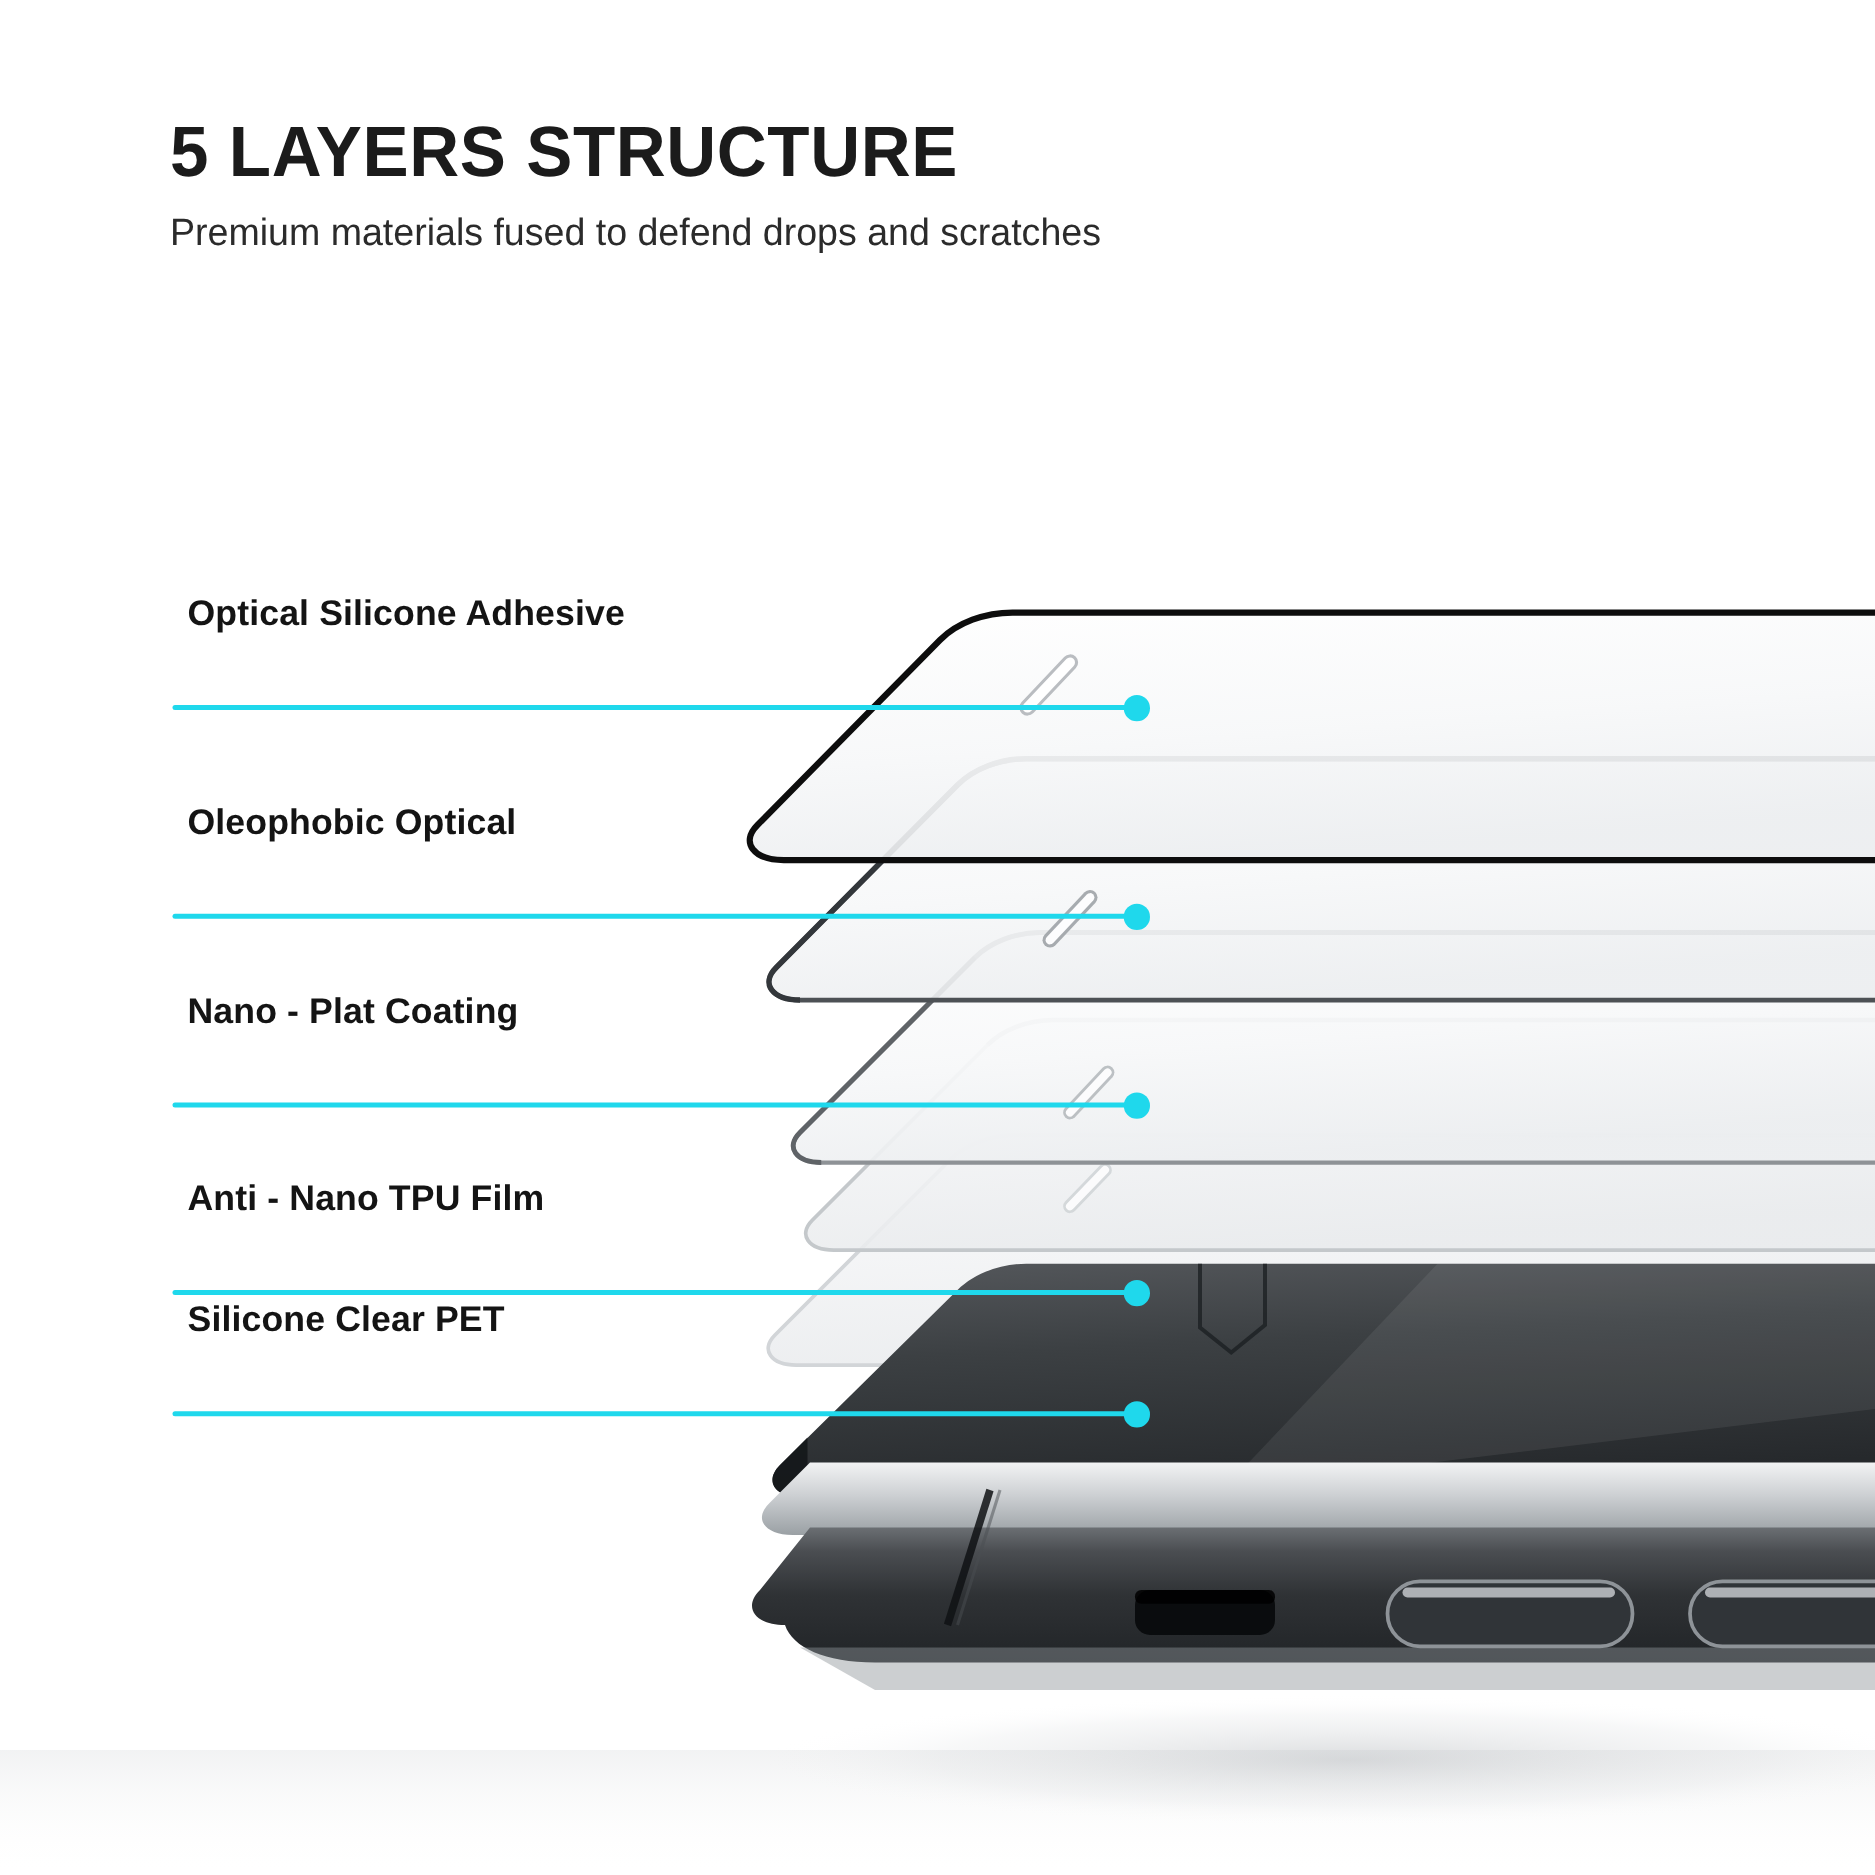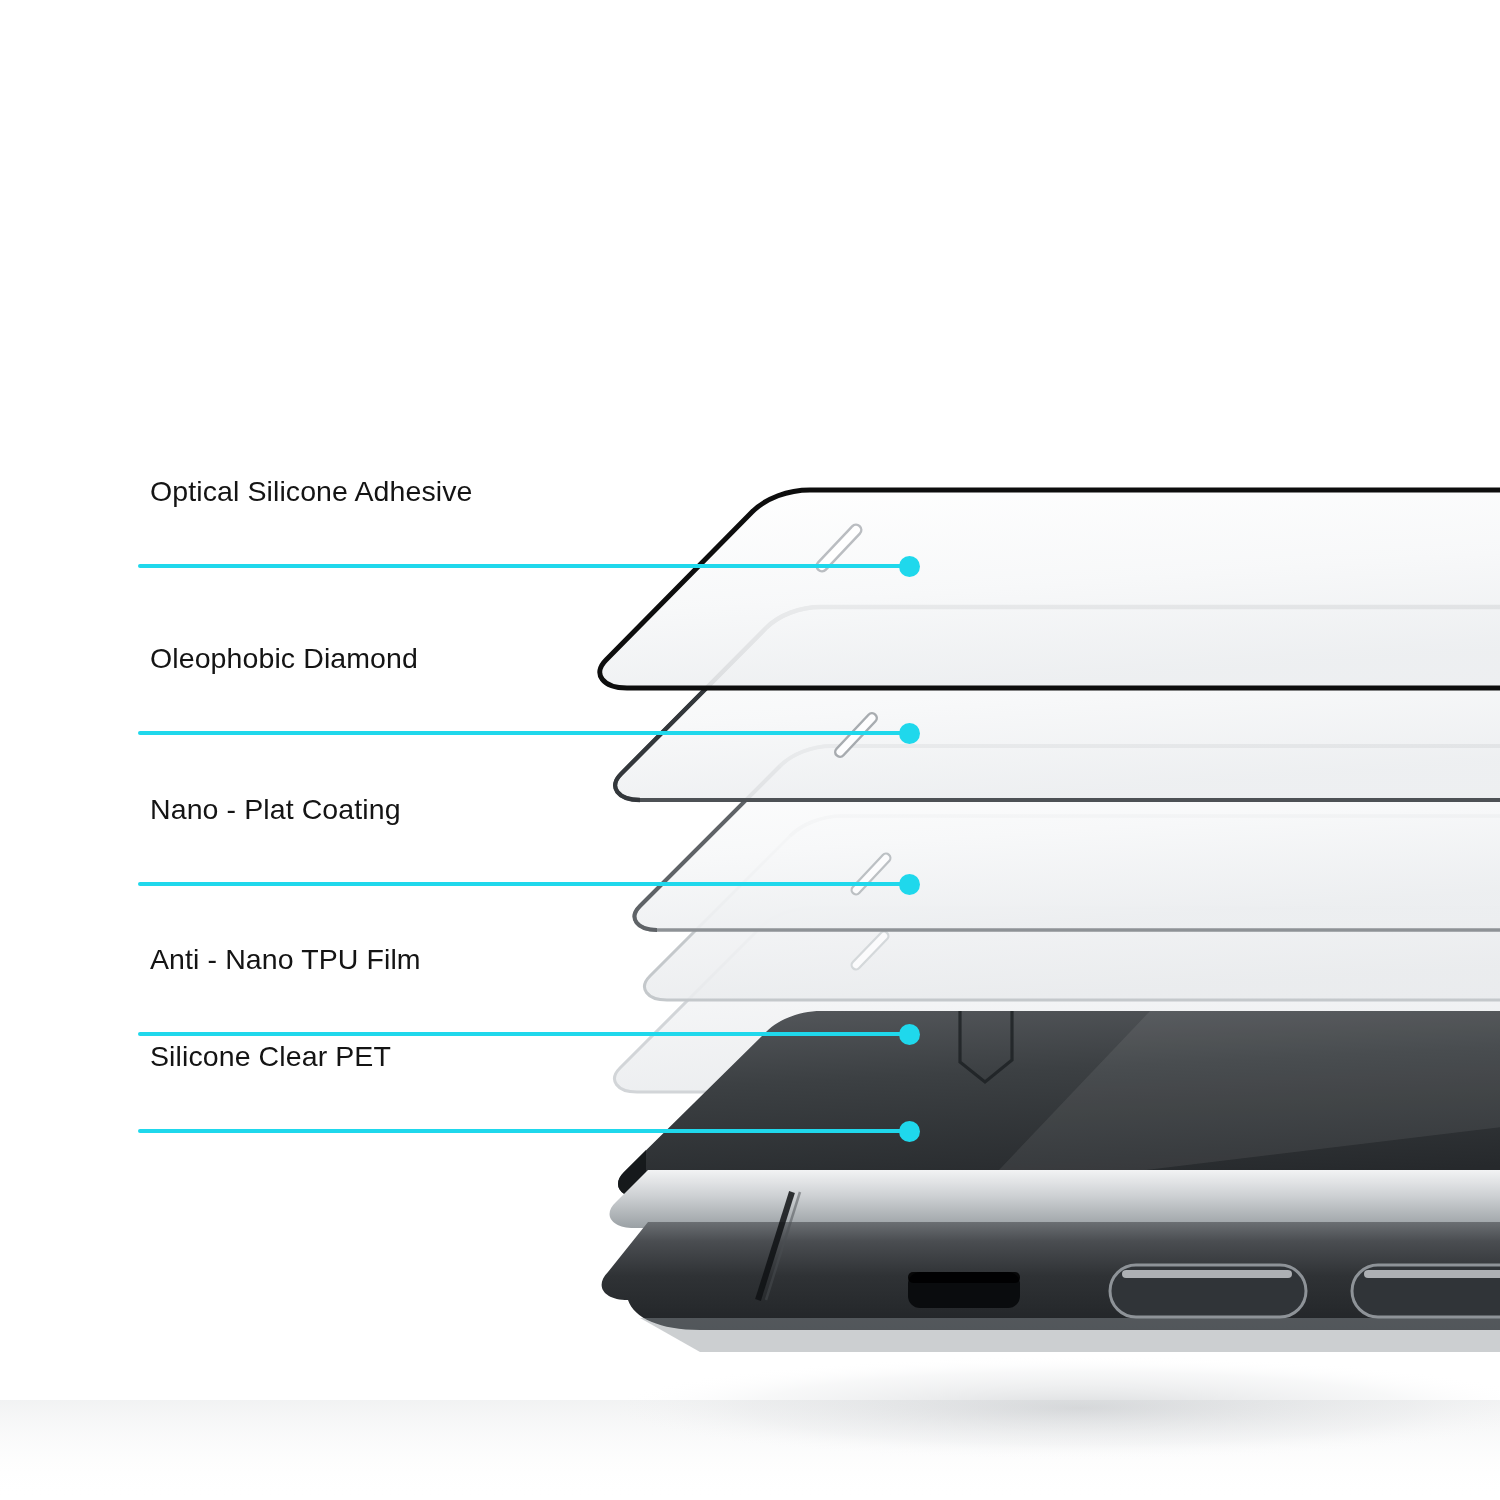--- a/index.html
+++ b/index.html
@@ -39,21 +39,21 @@
     transform:scaleX(0.985);
     transform-origin:left center;
   }
 
   
   .label-group{position:absolute;}
   .label-text{
     position:absolute;
     left:0;bottom:10px;
     font-size:28.5px;
-    font-weight:400;
+    font-weight:700;
     color:#141414;
     white-space:nowrap;
     letter-spacing:0.1px;
   }
   .leader{
     position:absolute;
     height:4px;
     background:#1fd8ec;
     left:0;top:0;
     border-radius:2px;
@@ -227,31 +227,35 @@
       <rect x="1110" y="1265" width="196" height="52" rx="26" fill="#303438" stroke="#8e9398" stroke-width="3"></rect>
       <rect x="1122" y="1270" width="170" height="8" rx="4" fill="#d7dadd" opacity="0.75"></rect>
 
       <rect x="1352" y="1265" width="196" height="52" rx="26" fill="#303438" stroke="#8e9398" stroke-width="3"></rect>
       <rect x="1364" y="1270" width="170" height="8" rx="4" fill="#d7dadd" opacity="0.75"></rect>
     </g>
 
     <rect x="0" y="1400" width="1500" height="100" fill="url(#shadowFade)" opacity="0.35"></rect>
   </svg>
 
+  <div class="header">
+    <div class="title">5 LAYERS STRUCTURE</div>
+    <div class="subtitle">Premium materials fused to defend drops and scratches</div>
+  </div>
 
   <div class="label-group" style="left:150px;top:518px;">
     <div class="label-text">Optical Silicone Adhesive</div>
   </div>
   <div style="position:absolute;left:138px;top:564px;width:772px;">
     <div class="leader" style="width:772px;"></div>
     <div class="leader-dot" style="left:761px;"></div>
   </div>
 
   <div class="label-group" style="left:150px;top:685px;">
-    <div class="label-text">Oleophobic Diamond</div>
+    <div class="label-text">Oleophobic Optical</div>
   </div>
   <div style="position:absolute;left:138px;top:731px;width:772px;">
     <div class="leader" style="width:772px;"></div>
     <div class="leader-dot" style="left:761px;"></div>
   </div>
 
   <div class="label-group" style="left:150px;top:836px;">
     <div class="label-text">Nano - Plat Coating</div>
   </div>
   <div style="position:absolute;left:138px;top:882px;width:772px;">

